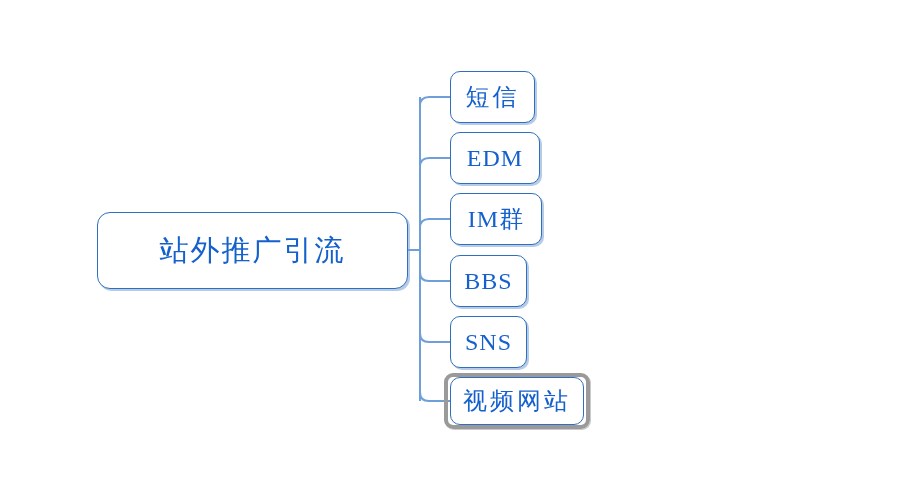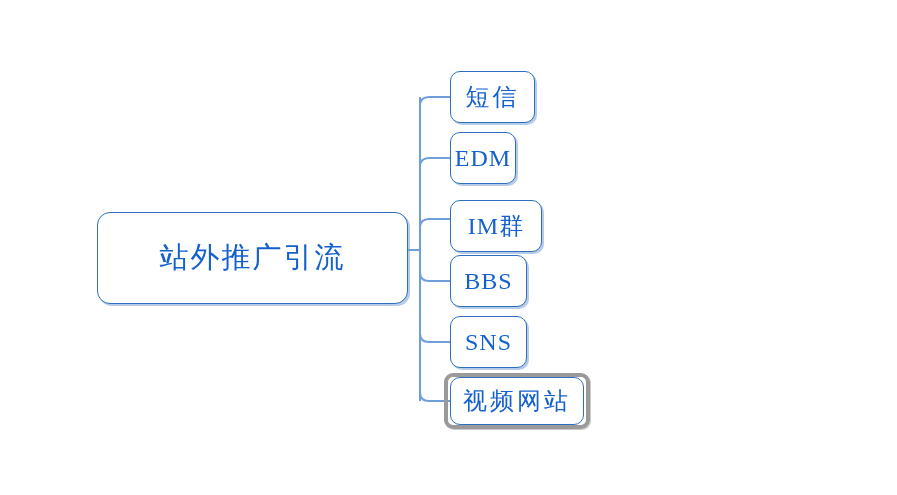--- a/index.html
+++ b/index.html
@@ -39,21 +39,21 @@
     justify-content: center;
     color: #1560cc;
     box-shadow: 2px 2px 0 rgba(120,160,210,0.55);
     white-space: nowrap;
   }
 
   .node-root {
     left: 97px;
     top: 212px;
     width: 311px;
-    height: 92px;
+    height: 77px;
     border-radius: 13px;
     font-size: 29px;
     letter-spacing: 2px;
   }
 
   .node-child {
     height: 52px;
     font-size: 24px;
     letter-spacing: 1px;
   }
@@ -89,25 +89,25 @@
     </svg>
 
   <div class="node node-root">
     <span>站外推广引流</span>
   </div>
 
   <div class="node node-child cjk" style="left:450px; top:71px; width:85px;">
     <span>短信</span>
   </div>
 
-  <div class="node node-child" style="left:450px; top:132px; width:66px;">
+  <div class="node node-child" style="left:450px; top:132px; width:90px;">
     <span>EDM</span>
   </div>
 
-  <div class="node node-child" style="left:450px; top:193px; width:92px;margin-top:7px;">
+  <div class="node node-child" style="left:450px; top:193px; width:92px;">
     <span>IM群</span>
   </div>
 
   <div class="node node-child" style="left:450px; top:316px; width:77px;">
     <span>SNS</span>
   </div>
 
   <div class="node node-child" style="left:450px; top:255px; width:77px;">
     <span>BBS</span>
   </div>

